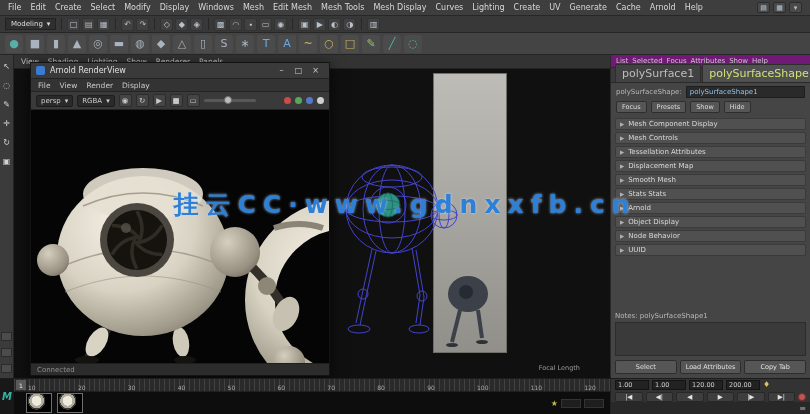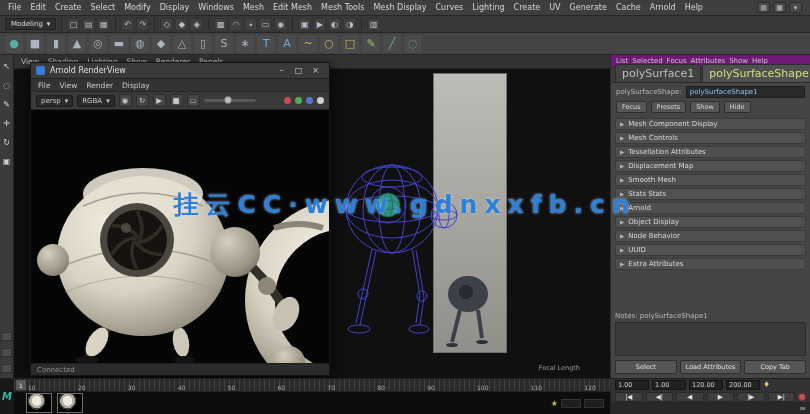--- a/index.html
+++ b/index.html
@@ -409,24 +409,20 @@
         <span>Object Display</span>
       </div>
     <div class="sec">
         <span class="arr">▶</span>
         <span>Node Behavior</span>
       </div>
     <div class="sec">
         <span class="arr">▶</span>
         <span>UUID</span>
       </div>
-    <div class="sec">
-        <span class="arr">▶</span>
-        <span>Extra Attributes</span>
-      </div>
   </div>
   <div id="ae-fill"></div>
   <div id="ae-notes">
     <div class="nl">Notes: polySurfaceShape1</div>
     <div class="nbox"></div>
   </div>
   <div id="ae-footer">
     <span class="fb">Select</span>
     <span class="fb">Load Attributes</span>
     <span class="fb">Copy Tab</span>

